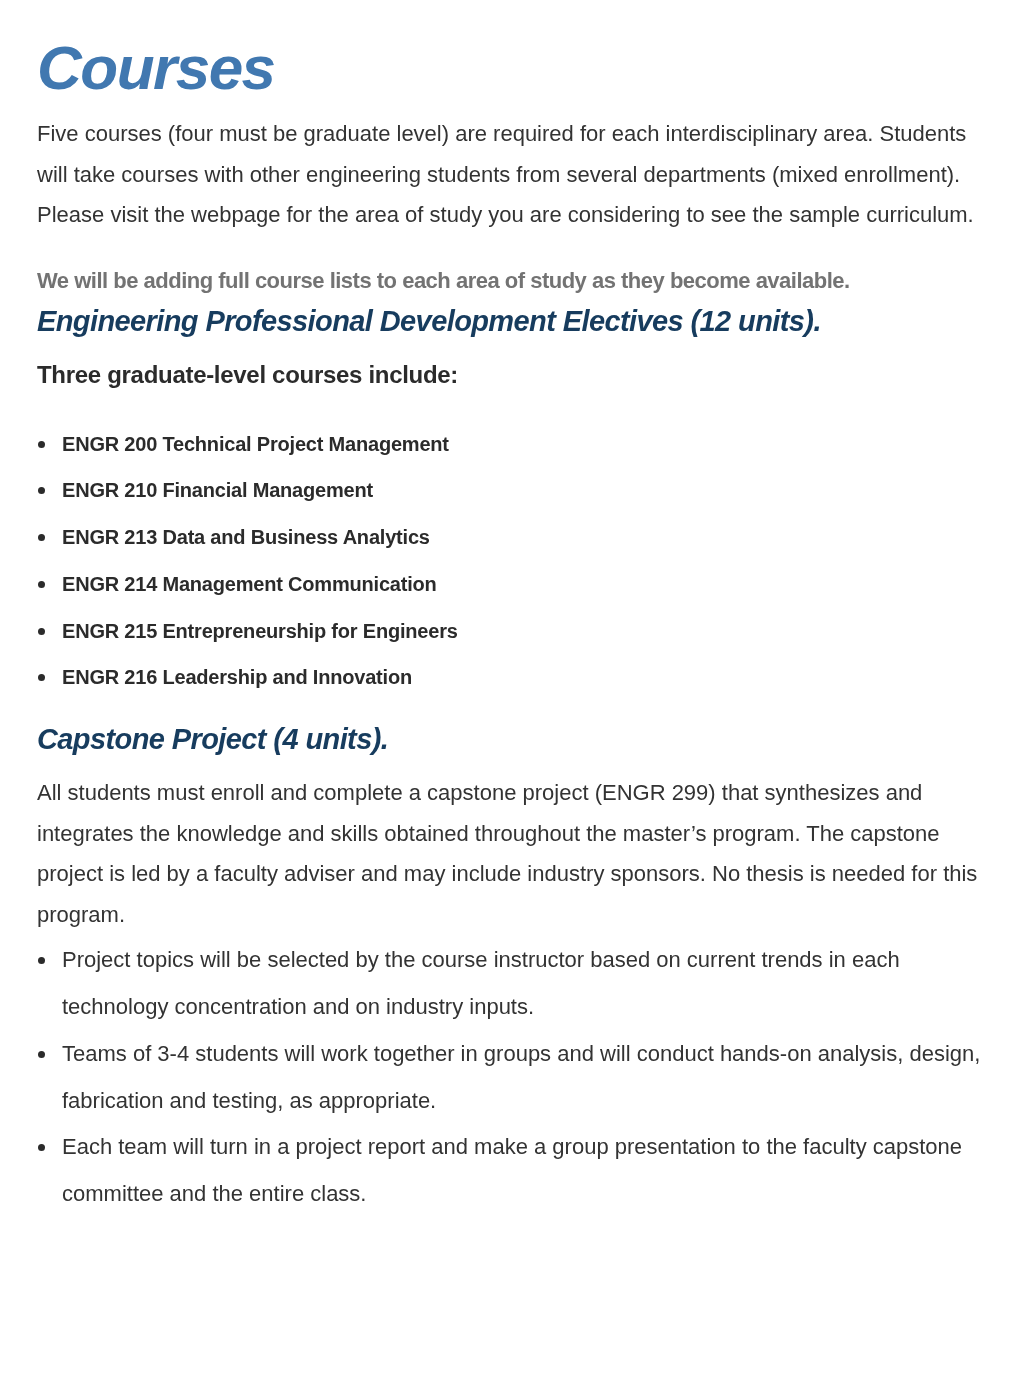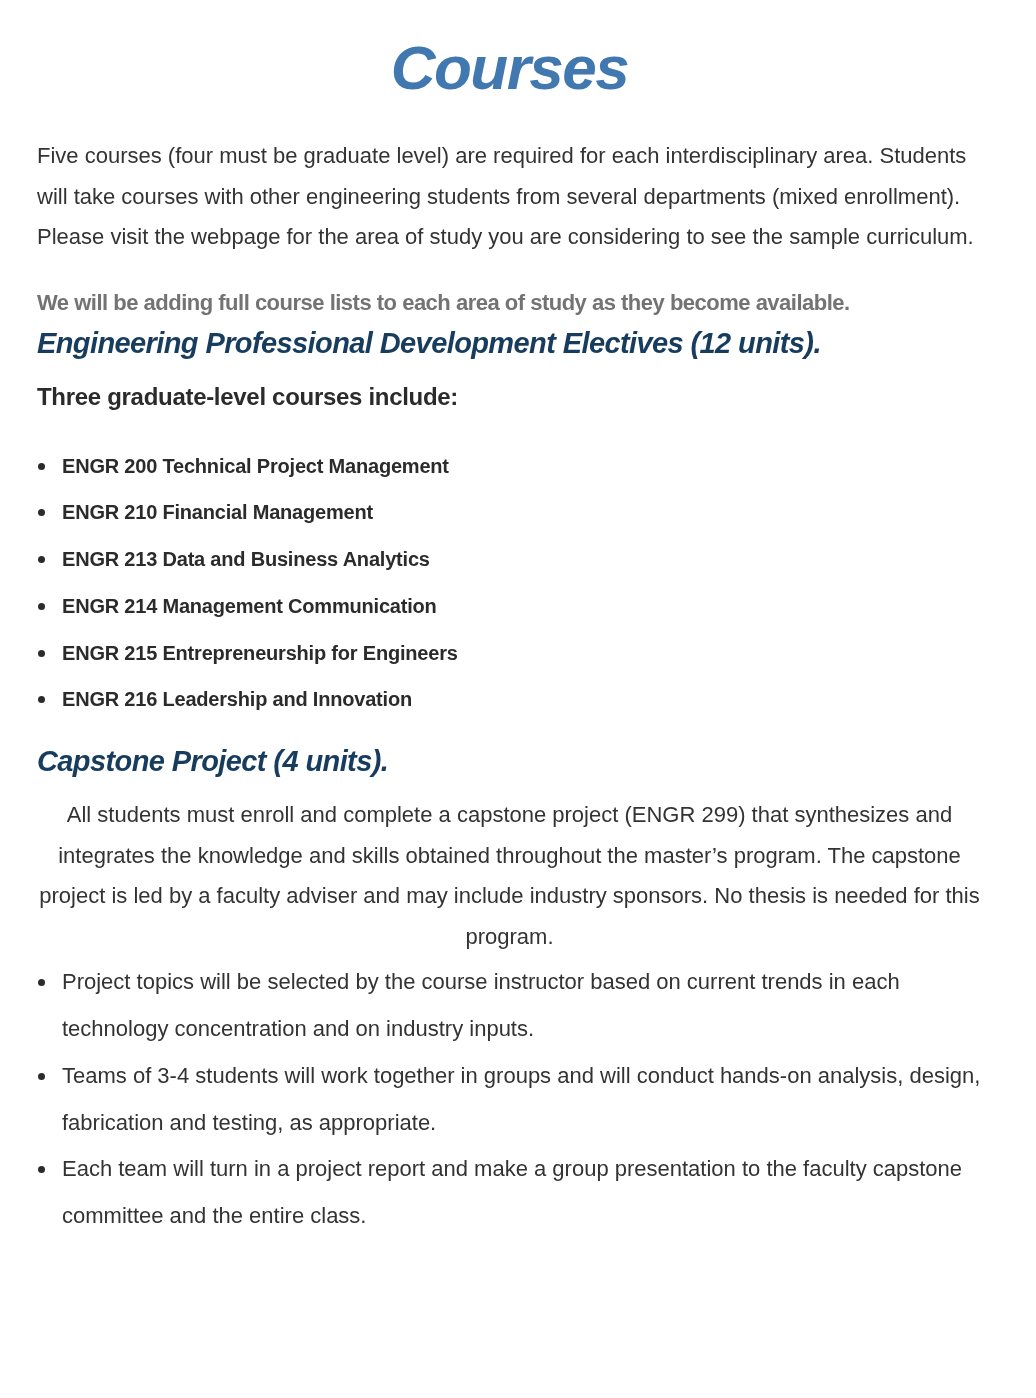--- a/index.html
+++ b/index.html
@@ -19,41 +19,40 @@
       width: 945px;
     }
     .page-title {
       margin: 0;
       font-size: 62px;
       line-height: 76px;
       font-weight: bold;
       font-style: italic;
       color: #4178b0;
       letter-spacing: -1.5px;
-      text-align: center;
     }
     .section-heading {
       margin: 0;
       font-size: 29px;
       line-height: 40px;
       font-weight: bold;
       font-style: italic;
       color: #173c5e;
       letter-spacing: -0.6px;
     }
     .h-core { margin-top: 6px; }
     .h-eng { margin-top: 0; }
     .h-cap { margin-top: 18px; }
     .para {
       margin: 0;
       font-size: 22px;
       line-height: 40.5px;
       color: #333333;
     }
-    .para-intro { margin-top: 30px; width: 945px; }
+    .para-intro { margin-top: 8px; width: 945px; }
     .para-bold {
       font-weight: bold;
       margin-top: 25px;
       font-size: 22px;
       line-height: 40px;
       letter-spacing: -0.5px;
       color: #737373;
     }
     .para-three {
       font-weight: bold;
@@ -80,21 +79,21 @@
     .bullet {
       position: absolute;
       left: 1px;
       top: 0;
       width: 7px;
       height: 7px;
       border-radius: 50%;
       background: #2b2b2b;
     }
     ul.course-list li .bullet { top: 20px; }
-    .para-capstone { margin-top: 14px; width: 945px; text-align: center; }
+    .para-capstone { margin-top: 14px; width: 945px; }
     ul.topic-list {
       list-style: none;
       margin: 2px 0 0 0;
       padding: 0;
       width: 945px;
     }
     ul.topic-list li {
       position: relative;
       padding-left: 25px;
       font-size: 22px;

